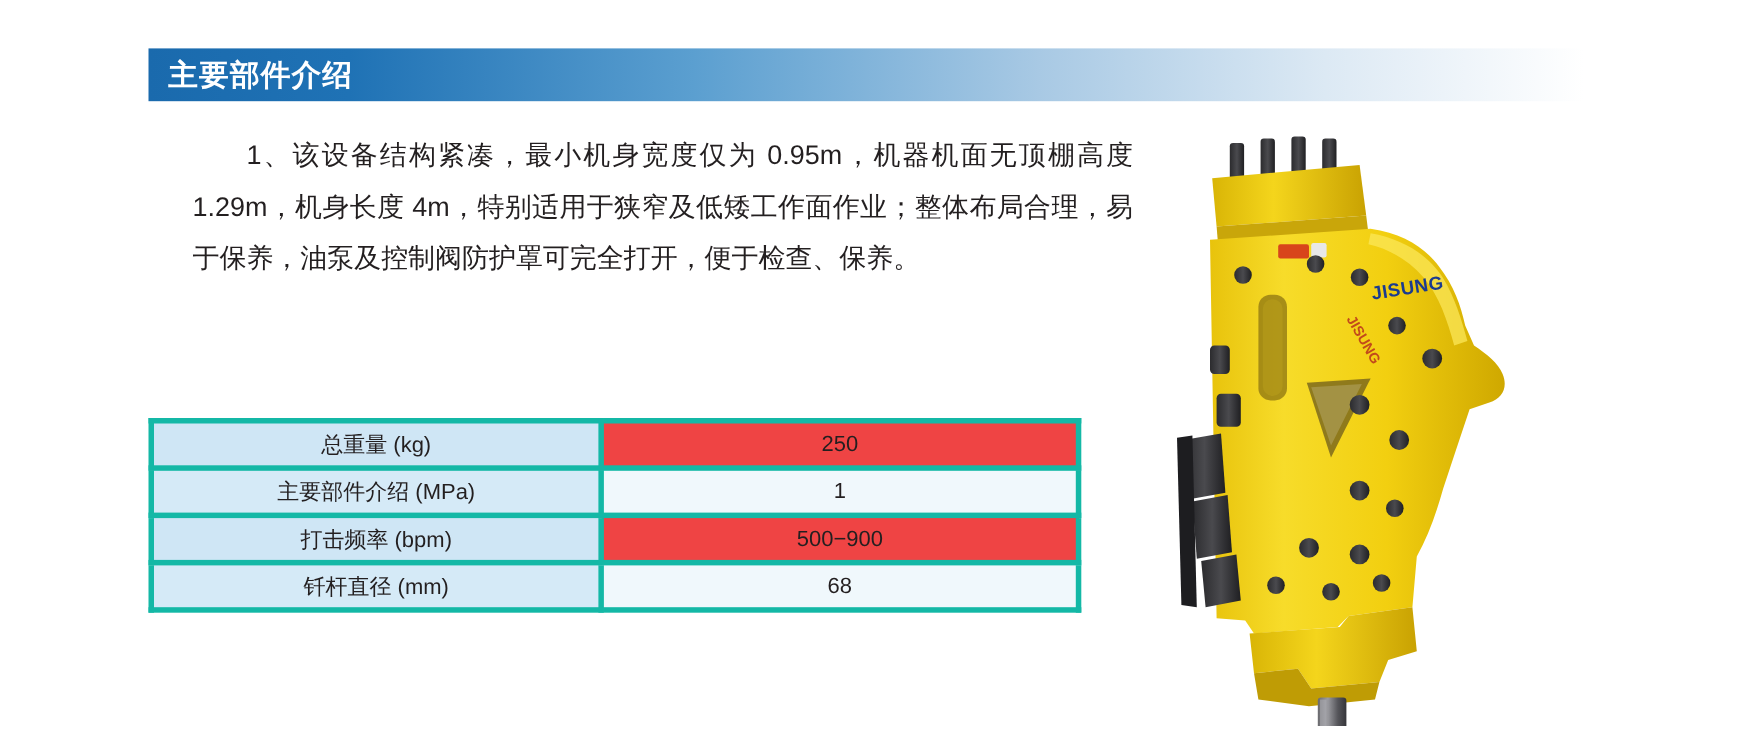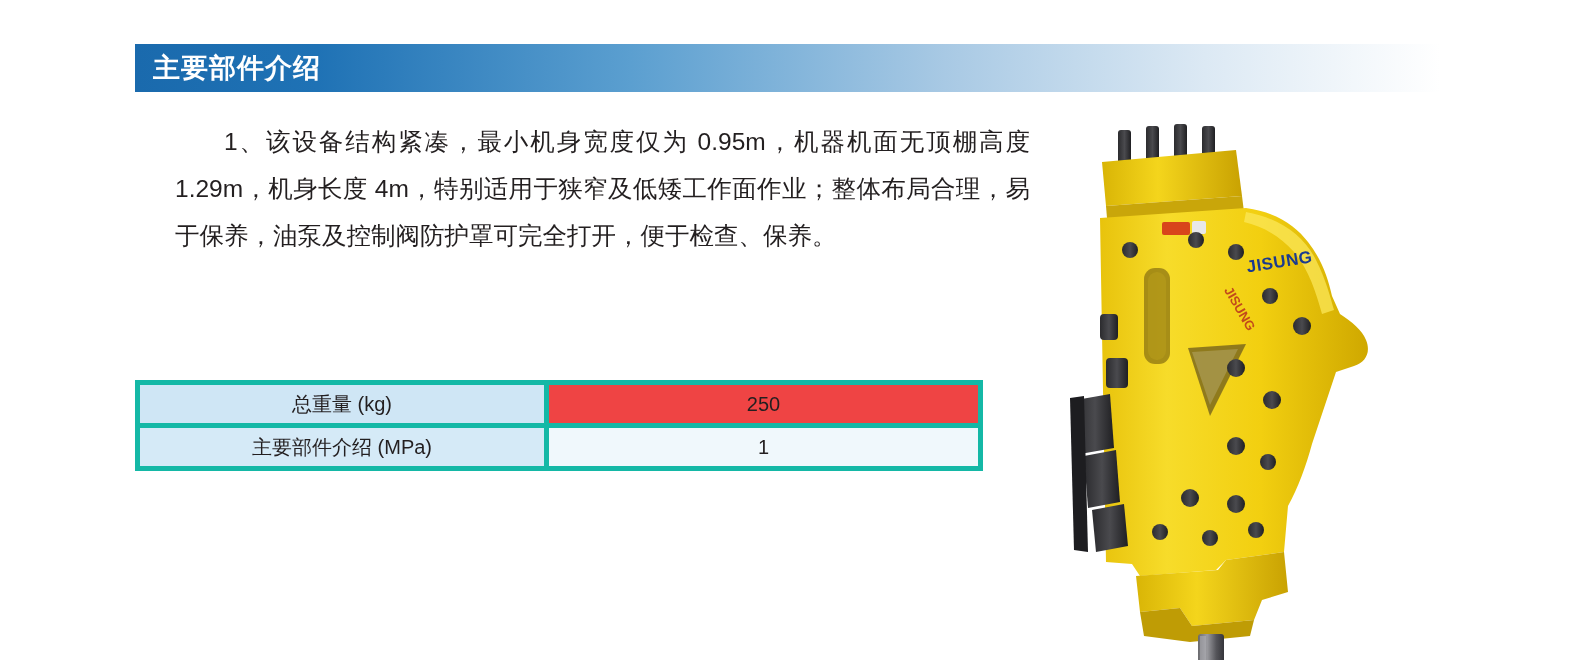--- a/index.html
+++ b/index.html
@@ -119,20 +119,28 @@
 
   <table class="spec-table">
     <tbody>
       <tr>
         <td class="label">总重量 (kg)</td>
         <td class="value">250</td>
       </tr>
       <tr>
         <td class="label">主要部件介绍 (MPa)</td>
         <td class="value">1</td>
+      </tr>
+      <tr>
+        <td class="label">打击频率 (bpm)</td>
+        <td class="value">500−900</td>
+      </tr>
+      <tr>
+        <td class="label">钎杆直径 (mm)</td>
+        <td class="value">68</td>
       </tr>
     </tbody>
   </table>
 
   <div class="figure">
     <svg width="420" height="560" viewBox="0 0 420 560" xmlns="http://www.w3.org/2000/svg">
       <defs>
         <linearGradient id="yellowGrad" x1="0" y1="0" x2="1" y2="0">
           <stop offset="0%" stop-color="#e8c30c"></stop>
           <stop offset="25%" stop-color="#f7dc2a"></stop>

